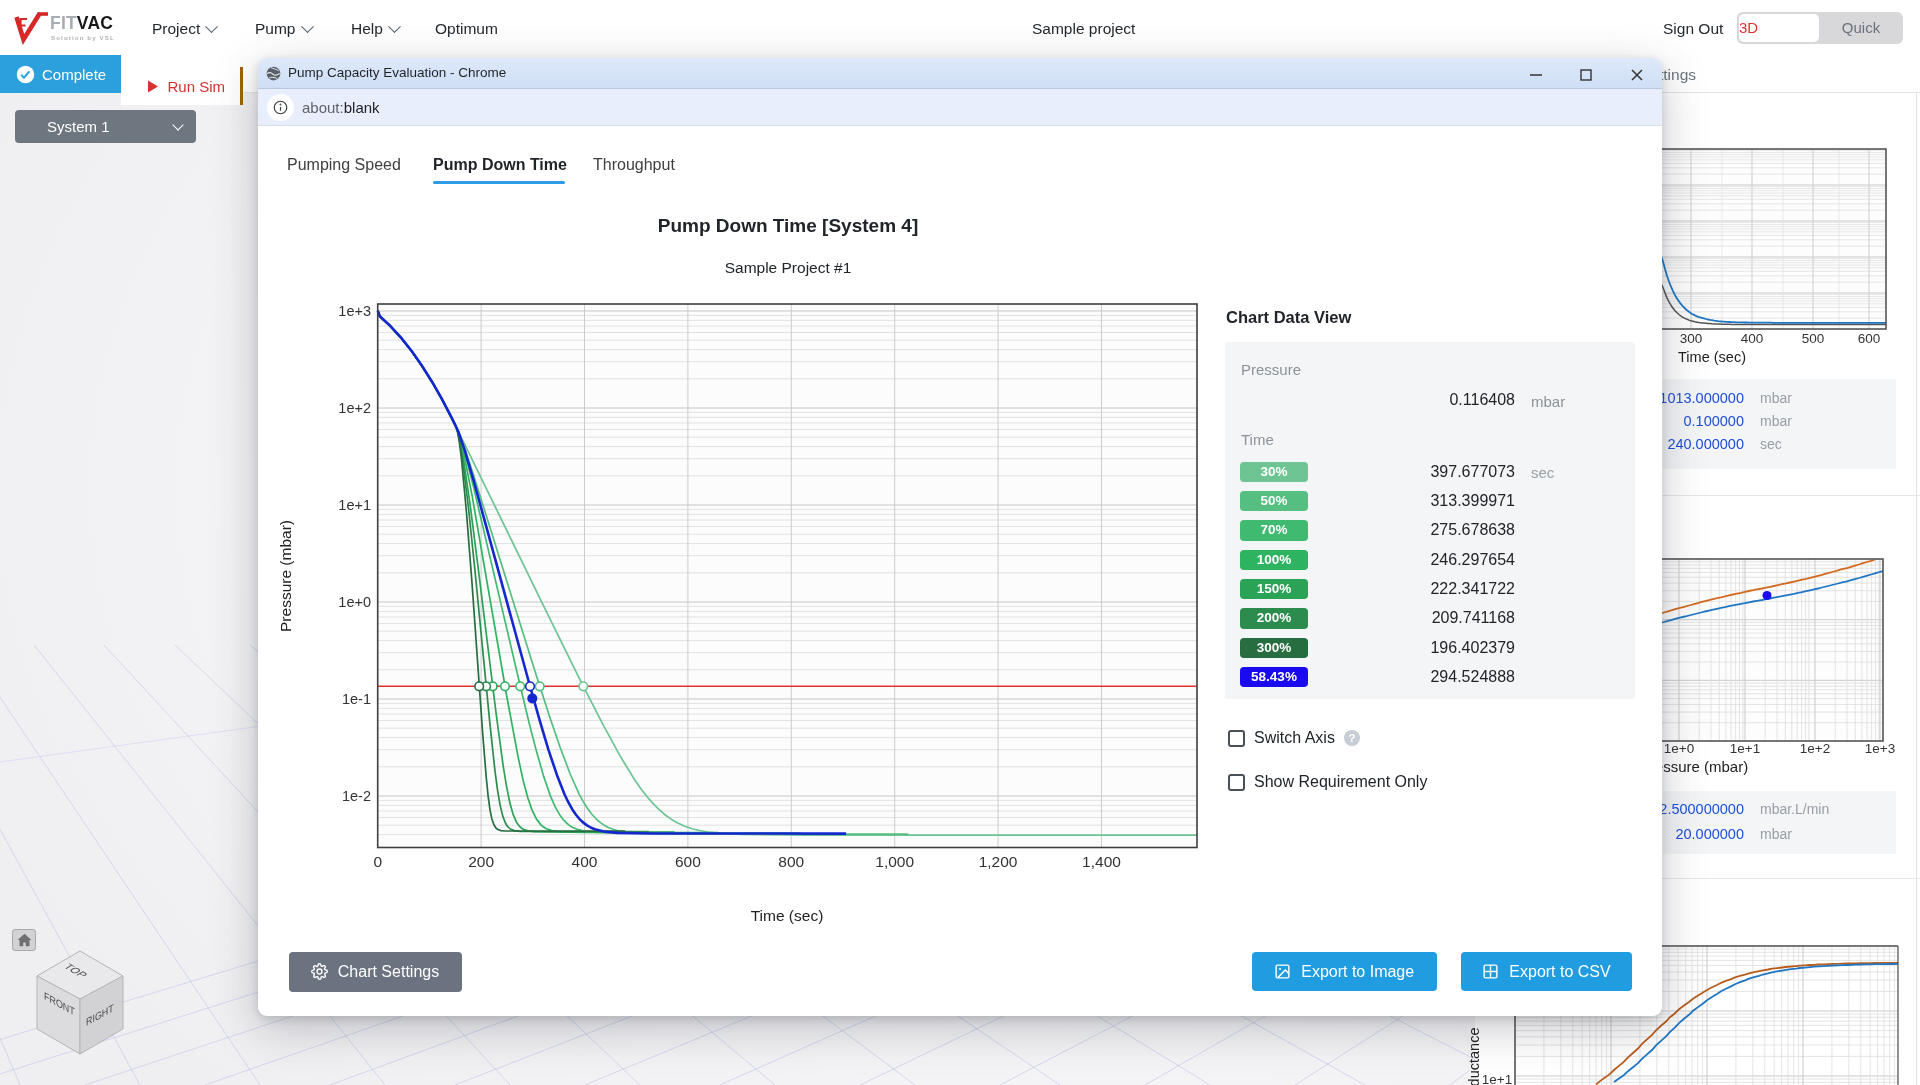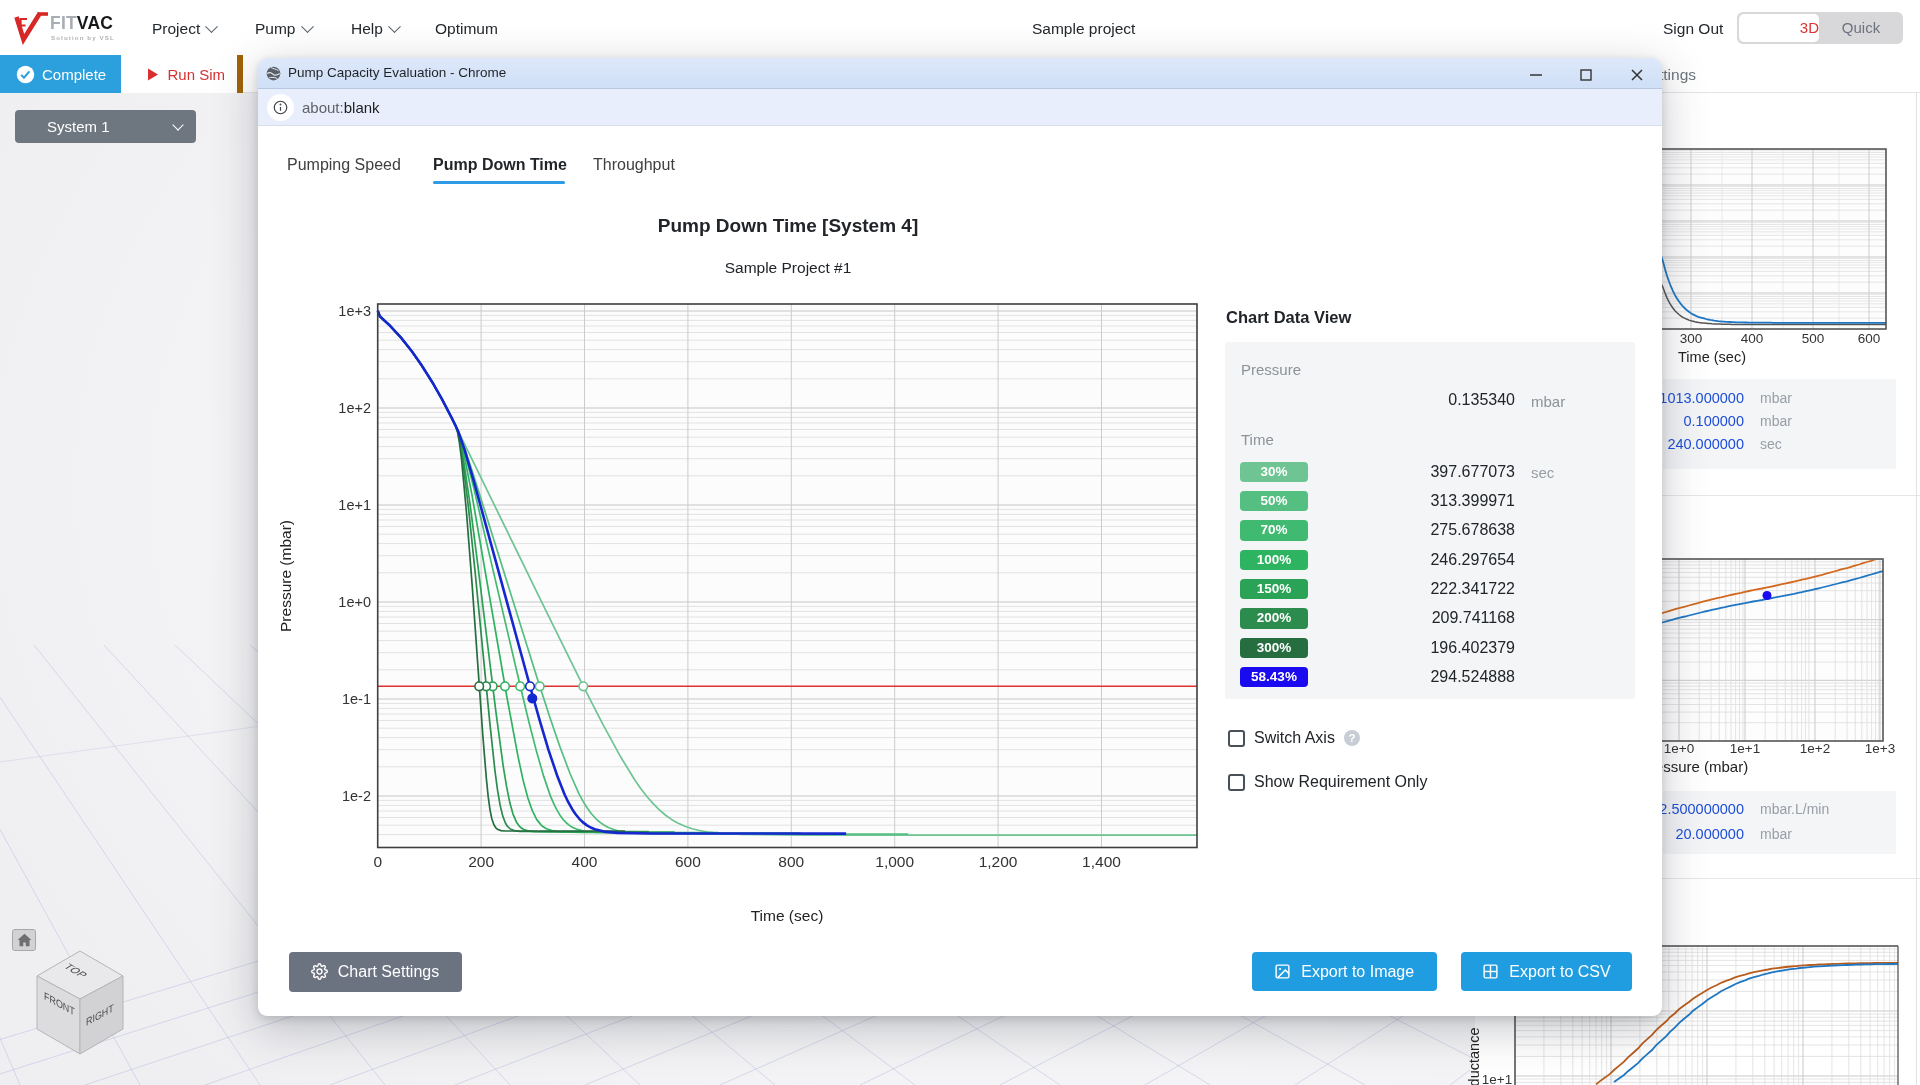--- a/index.html
+++ b/index.html
@@ -4,21 +4,21 @@
 * { margin:0; padding:0; box-sizing:border-box; }
 html,body { width:1920px; height:1085px; overflow:hidden; font-family:"Liberation Sans", sans-serif; }
 .abs { position:absolute; }
 #stage { position:relative; width:1920px; height:1085px;
   background: radial-gradient(1300px 900px at 60% 45%, #ffffff 0%, #f6f6f8 52%, #f1f1f3 85%, #efeff2 100%); }
 #navbar { position:absolute; left:0; top:0; width:1920px; height:55px; background:#fff; z-index:30; }
 .navitem { position:absolute; top:20px; font-size:15.5px; color:#24292e; }
 .chev { display:inline-block; margin-left:7px; width:9px; height:9px; border-right:1.8px solid #586069; border-bottom:1.8px solid #586069; transform:rotate(45deg) translate(-2px,-2px); }
 #toolbar { position:absolute; left:0; top:55px; width:1920px; height:38px; background:#fff; border-bottom:1px solid #e4e4e6; z-index:30; }
 .tab-complete { position:absolute; left:0; top:0; width:120.5px; height:38px; background:#2ba0dc; color:#fff; font-size:15px; display:flex; align-items:center; gap:7px; padding-left:16px; }
-.tab-run { position:absolute; left:120.5px; top:0; width:122px; height:38px; background:#fff; border-right:6px solid #a16207; color:#d63031; font-size:15px; display:flex; align-items:center; gap:9px; padding-left:26px; }
+.tab-run { position:absolute; left:120.5px; top:12px; width:122px; height:38px; background:#fff; border-right:3px solid #a16207; color:#d63031; font-size:15px; display:flex; align-items:center; gap:9px; padding-left:26px; }
 #settings-tab { position:absolute; left:1640px; top:66px; font-size:15.5px; color:#6c757d; z-index:30; }
 #sysdd { position:absolute; left:15px; top:110px; width:181px; height:33px; background:#6e7780; border-radius:4px; color:#fff; font-size:15px; display:flex; align-items:center; padding-left:32px; z-index:25; }
 #sysdd .dchev { position:absolute; right:14px; top:11px; width:8px; height:8px; border-right:1.7px solid #fff; border-bottom:1.7px solid #fff; transform:rotate(45deg); }
 #sidebar { position:absolute; left:1662px; top:93px; width:258px; height:992px; background:#fff; z-index:20; }
 #popup { position:absolute; left:258px; top:58px; width:1404px; height:958px; background:#fff; border-radius:9px;
   box-shadow:0 12px 45px rgba(50,55,70,0.28), 0 3px 10px rgba(0,0,0,0.14); z-index:40; overflow:hidden; }
 #titlebar { position:absolute; left:0; top:0; width:100%; height:31px; background:linear-gradient(#dee8fa,#cfdff6); border-bottom:1px solid #b9c7e0; }
 #titlebar .t { position:absolute; left:30px; top:7px; font-size:13.5px; color:#1f2328; }
 #urlbar { position:absolute; left:0; top:31px; width:100%; height:37px; background:#e8eefb; border-bottom:1px solid #d7dde9; }
 .winbtn { position:absolute; top:8px; width:18px; height:18px; }
@@ -327,21 +327,21 @@
 </svg></div>
     <div class="abs" style="left:50px;top:13px;font-size:17.5px;font-weight:700;letter-spacing:0.2px"><span style="color:#a7adb3">FIT</span><span style="color:#17181a">VAC</span></div>
     <div class="abs" style="left:51px;top:34px;font-size:6.2px;letter-spacing:1.1px;color:#b2b2b4;font-weight:600">Solution by VSL</div>
     <span class="navitem" style="left:152px">Project<span class="chev"></span></span>
     <span class="navitem" style="left:255px">Pump<span class="chev"></span></span>
     <span class="navitem" style="left:351px">Help<span class="chev"></span></span>
     <span class="navitem" style="left:435px">Optimum</span>
     <span class="navitem" style="left:1032px">Sample project</span>
     <span class="navitem" style="left:1663px">Sign Out</span>
     <div class="abs" style="left:1737px;top:12px;width:166px;height:32px;background:#d8d8da;border-radius:6px;"></div>
-    <div class="abs" style="left:1739px;top:14px;width:80px;height:28px;background:#fff;border-radius:5px;text-align:right;line-height:28px;font-size:15px;color:#e03131;padding-left:7px;">3D</div>
+    <div class="abs" style="left:1739px;top:14px;width:80px;height:28px;background:#fff;border-radius:5px;text-align:left;line-height:28px;font-size:15px;color:#e03131;">3D</div>
     <div class="abs" style="left:1825px;top:14px;width:72px;height:28px;text-align:center;line-height:28px;font-size:15px;color:#6b7280;">Quick</div>
   </div>
 
   <div id="toolbar">
     <div class="tab-complete">
         <svg width="19" height="19" viewBox="0 0 24 24">
           <circle cx="12" cy="12" r="11" fill="#fff"></circle>
           <path d="M6.5 12.5l3.5 3.5 7-8" stroke="#2ba0dc" stroke-width="2.6" fill="none"></path>
         </svg>
         <span>Complete</span>
@@ -489,21 +489,21 @@
 <text x="998.1" y="867" text-anchor="middle" font-size="15.5" fill="#333">1,200</text>
 <text x="1101.5" y="867" text-anchor="middle" font-size="15.5" fill="#333">1,400</text>
 <rect x="377.7" y="304.0" width="819.3" height="543.5" fill="none" stroke="#3e3e3e" stroke-width="1.6"></rect>
 <text transform="translate(291,576) rotate(-90)" text-anchor="middle" font-size="15.5" fill="#222">Pressure (mbar)</text>
 <text x="787" y="921" text-anchor="middle" font-size="15.5" fill="#222">Time (sec)</text>
     </svg>
 
     <div class="abs" style="left:968px;top:250px;font-size:16.5px;font-weight:700;color:#212529">Chart Data View</div>
     <div class="panel"></div>
     <span class="plabel" style="left:983px;top:303px">Pressure</span>
-    <div class="abs" style="left:1000px;top:333px;width:257px;text-align:right;font-size:16px;color:#212529">0.135340</div>
+    <div class="abs" style="left:1000px;top:333px;width:257px;text-align:right;font-size:16px;color:#212529">0.116408</div>
     <span class="plabel" style="left:1273px;top:335px">mbar</span>
     <span class="plabel" style="left:983px;top:373px">Time</span>
     <div class="brow" style="top:403.5px">
   <span class="badge" style="background:#6ec492">30%</span>
   <span class="bval">397.677073</span>
   <span class="bunit">sec</span>
 </div>
 <div class="brow" style="top:432.8px">
   <span class="badge" style="background:#55be81">50%</span>
   <span class="bval">313.399971</span>

